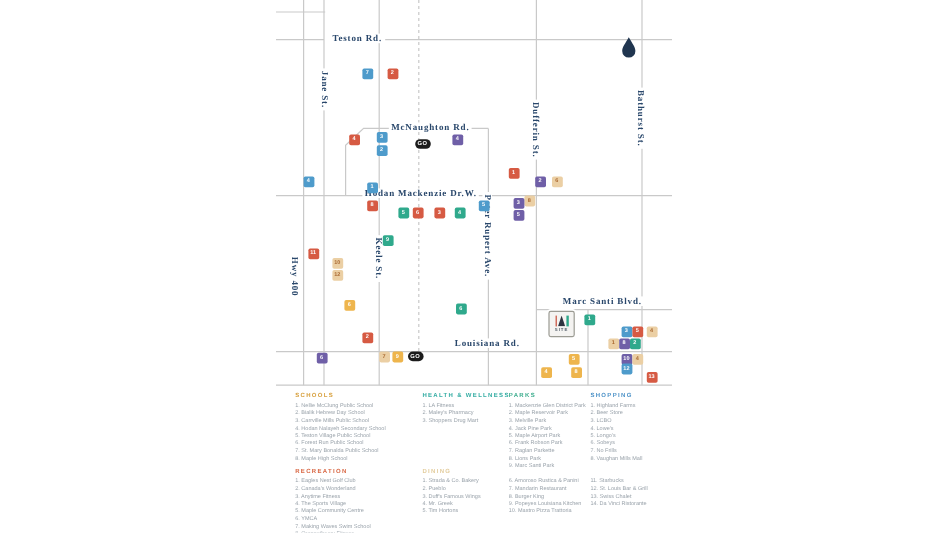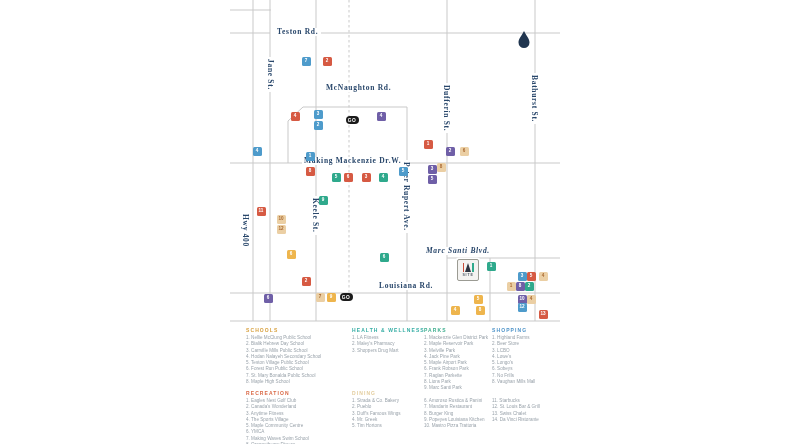--- a/index.html
+++ b/index.html
@@ -56,26 +56,26 @@
         <polyline points="230,321 560,321" fill="none" stroke="#C9C9C9" stroke-width="1"></polyline>
       </svg>
     <svg class="roads" width="788" height="444" style="z-index:5">
       <path id="drop-path" fill="#20354F" d="M524,31 c-3,5.5 -5.5,8 -5.5,11.5 a5.5,5.5 0 0 0 11,0 c0,-3.5 -2.5,-6 -5.5,-11.5 Z"></path>
     </svg>
     <div id="labels-layer">
         <div class="street-label" style="left: 275px; top: 28px;">Teston Rd.</div>
         <div class="street-label vert" style="left: 266px; top: 57px;">Jane St.</div>
         <div class="street-label vert" style="left: 241px; top: 212px;">Hwy 400</div>
         <div class="street-label vert" style="left: 311px; top: 196px;">Keele St.</div>
-        <div class="street-label" style="left: 324px; top: 84px;">McNaughton Rd.</div>
-        <div class="street-label" style="left: 302px; top: 157px;">Making Mackenzie Dr.W.</div>
+        <div class="street-label" style="left: 324px; top: 102px;">McNaughton Rd.</div>
+        <div class="street-label" style="left: 302px; top: 157px;">Hodan Mackenzie Dr.W.</div>
         <div class="street-label vert" style="left: 402px; top: 160px;">Peter Rupert Ave.</div>
         <div class="street-label vert" style="left: 442px; top: 83px;">Dufferin St.</div>
         <div class="street-label vert" style="left: 530px; top: 73px;">Bathurst St.</div>
-        <div class="street-label" style="left: 424px; top: 247px; font-style: italic;">Marc Santi Blvd.</div>
+        <div class="street-label" style="left: 467px; top: 247px;">Marc Santi Blvd.</div>
         <div class="street-label" style="left: 377px; top: 282px;">Louisiana Rd.</div>
       </div>
     <div id="markers-layer">
         <div class="marker" style="background: rgb(78, 155, 203); left: 301.5px; top: 56.5px;">7</div>
         <div class="marker" style="background: rgb(214, 90, 67); left: 322.5px; top: 56.5px;">2</div>
         <div class="marker" style="background: rgb(214, 90, 67); left: 290.5px; top: 111.5px;">4</div>
         <div class="marker" style="background: rgb(78, 155, 203); left: 313.5px; top: 109.5px;">3</div>
         <div class="marker" style="background: rgb(78, 155, 203); left: 313.5px; top: 120.5px;">2</div>
         <div class="marker" style="background: rgb(111, 95, 167); left: 376.5px; top: 111.5px;">4</div>
         <div class="marker" style="background: rgb(78, 155, 203); left: 252.5px; top: 146.5px;">4</div>

